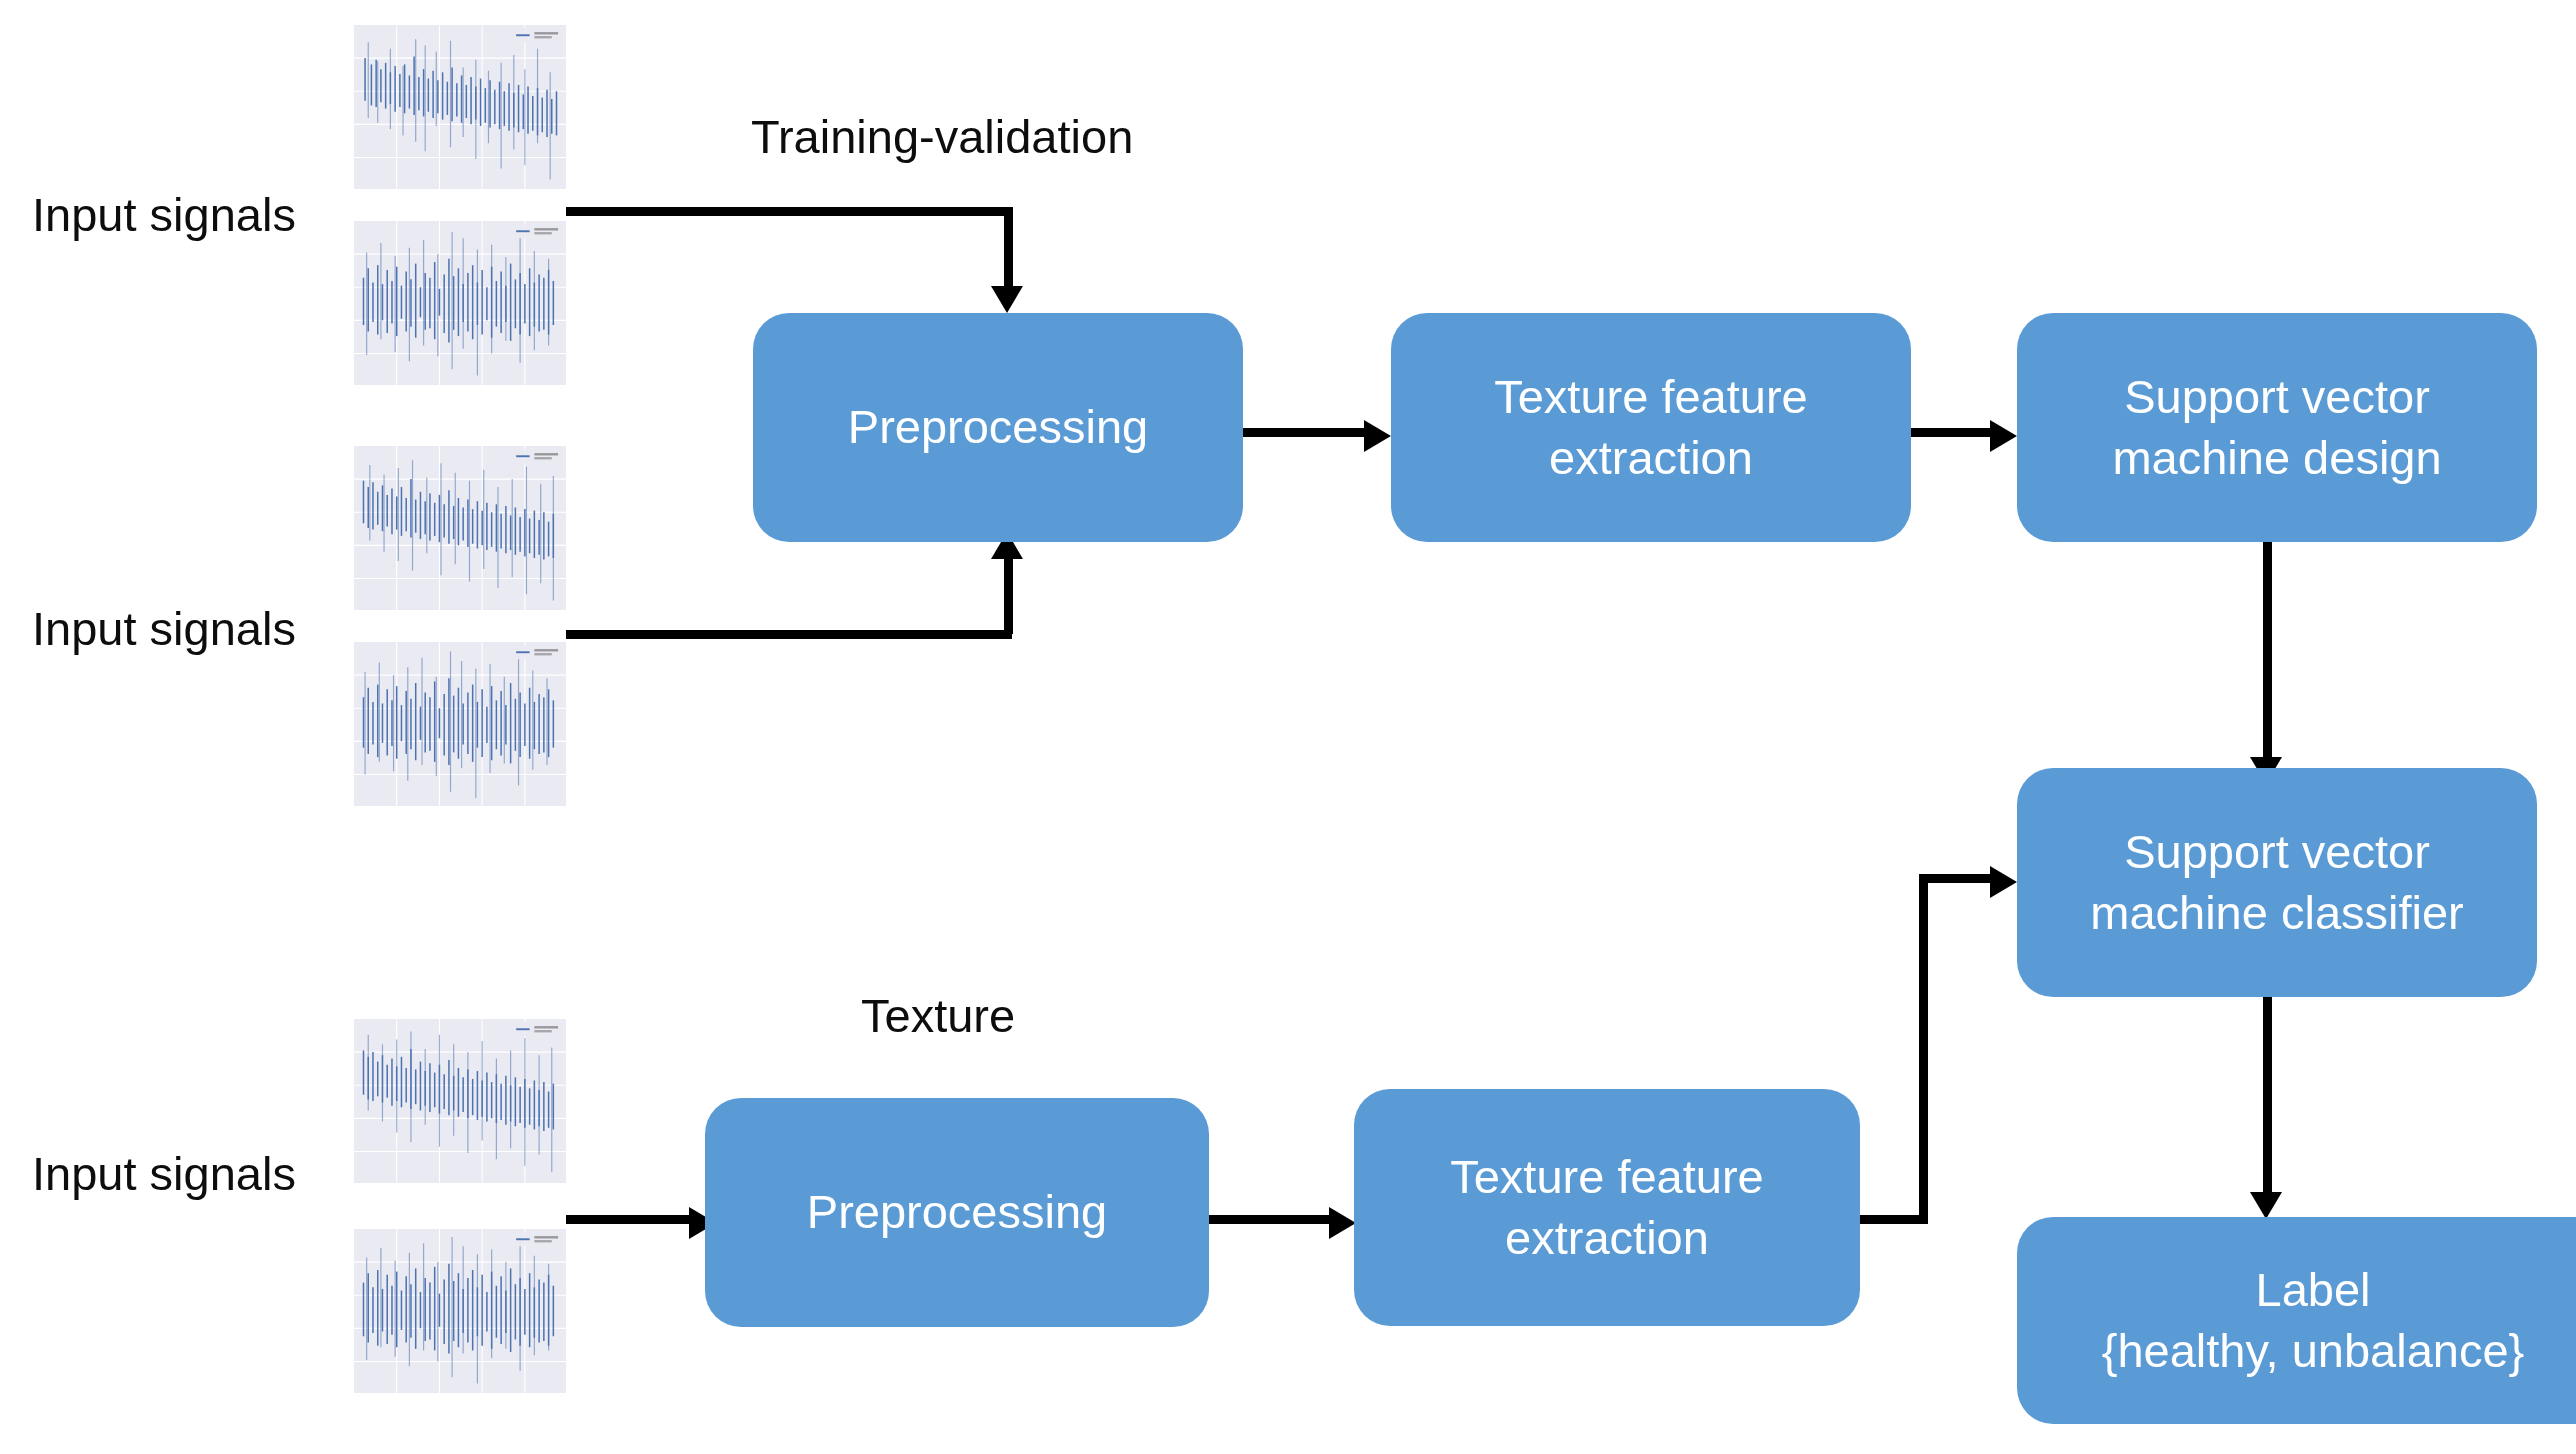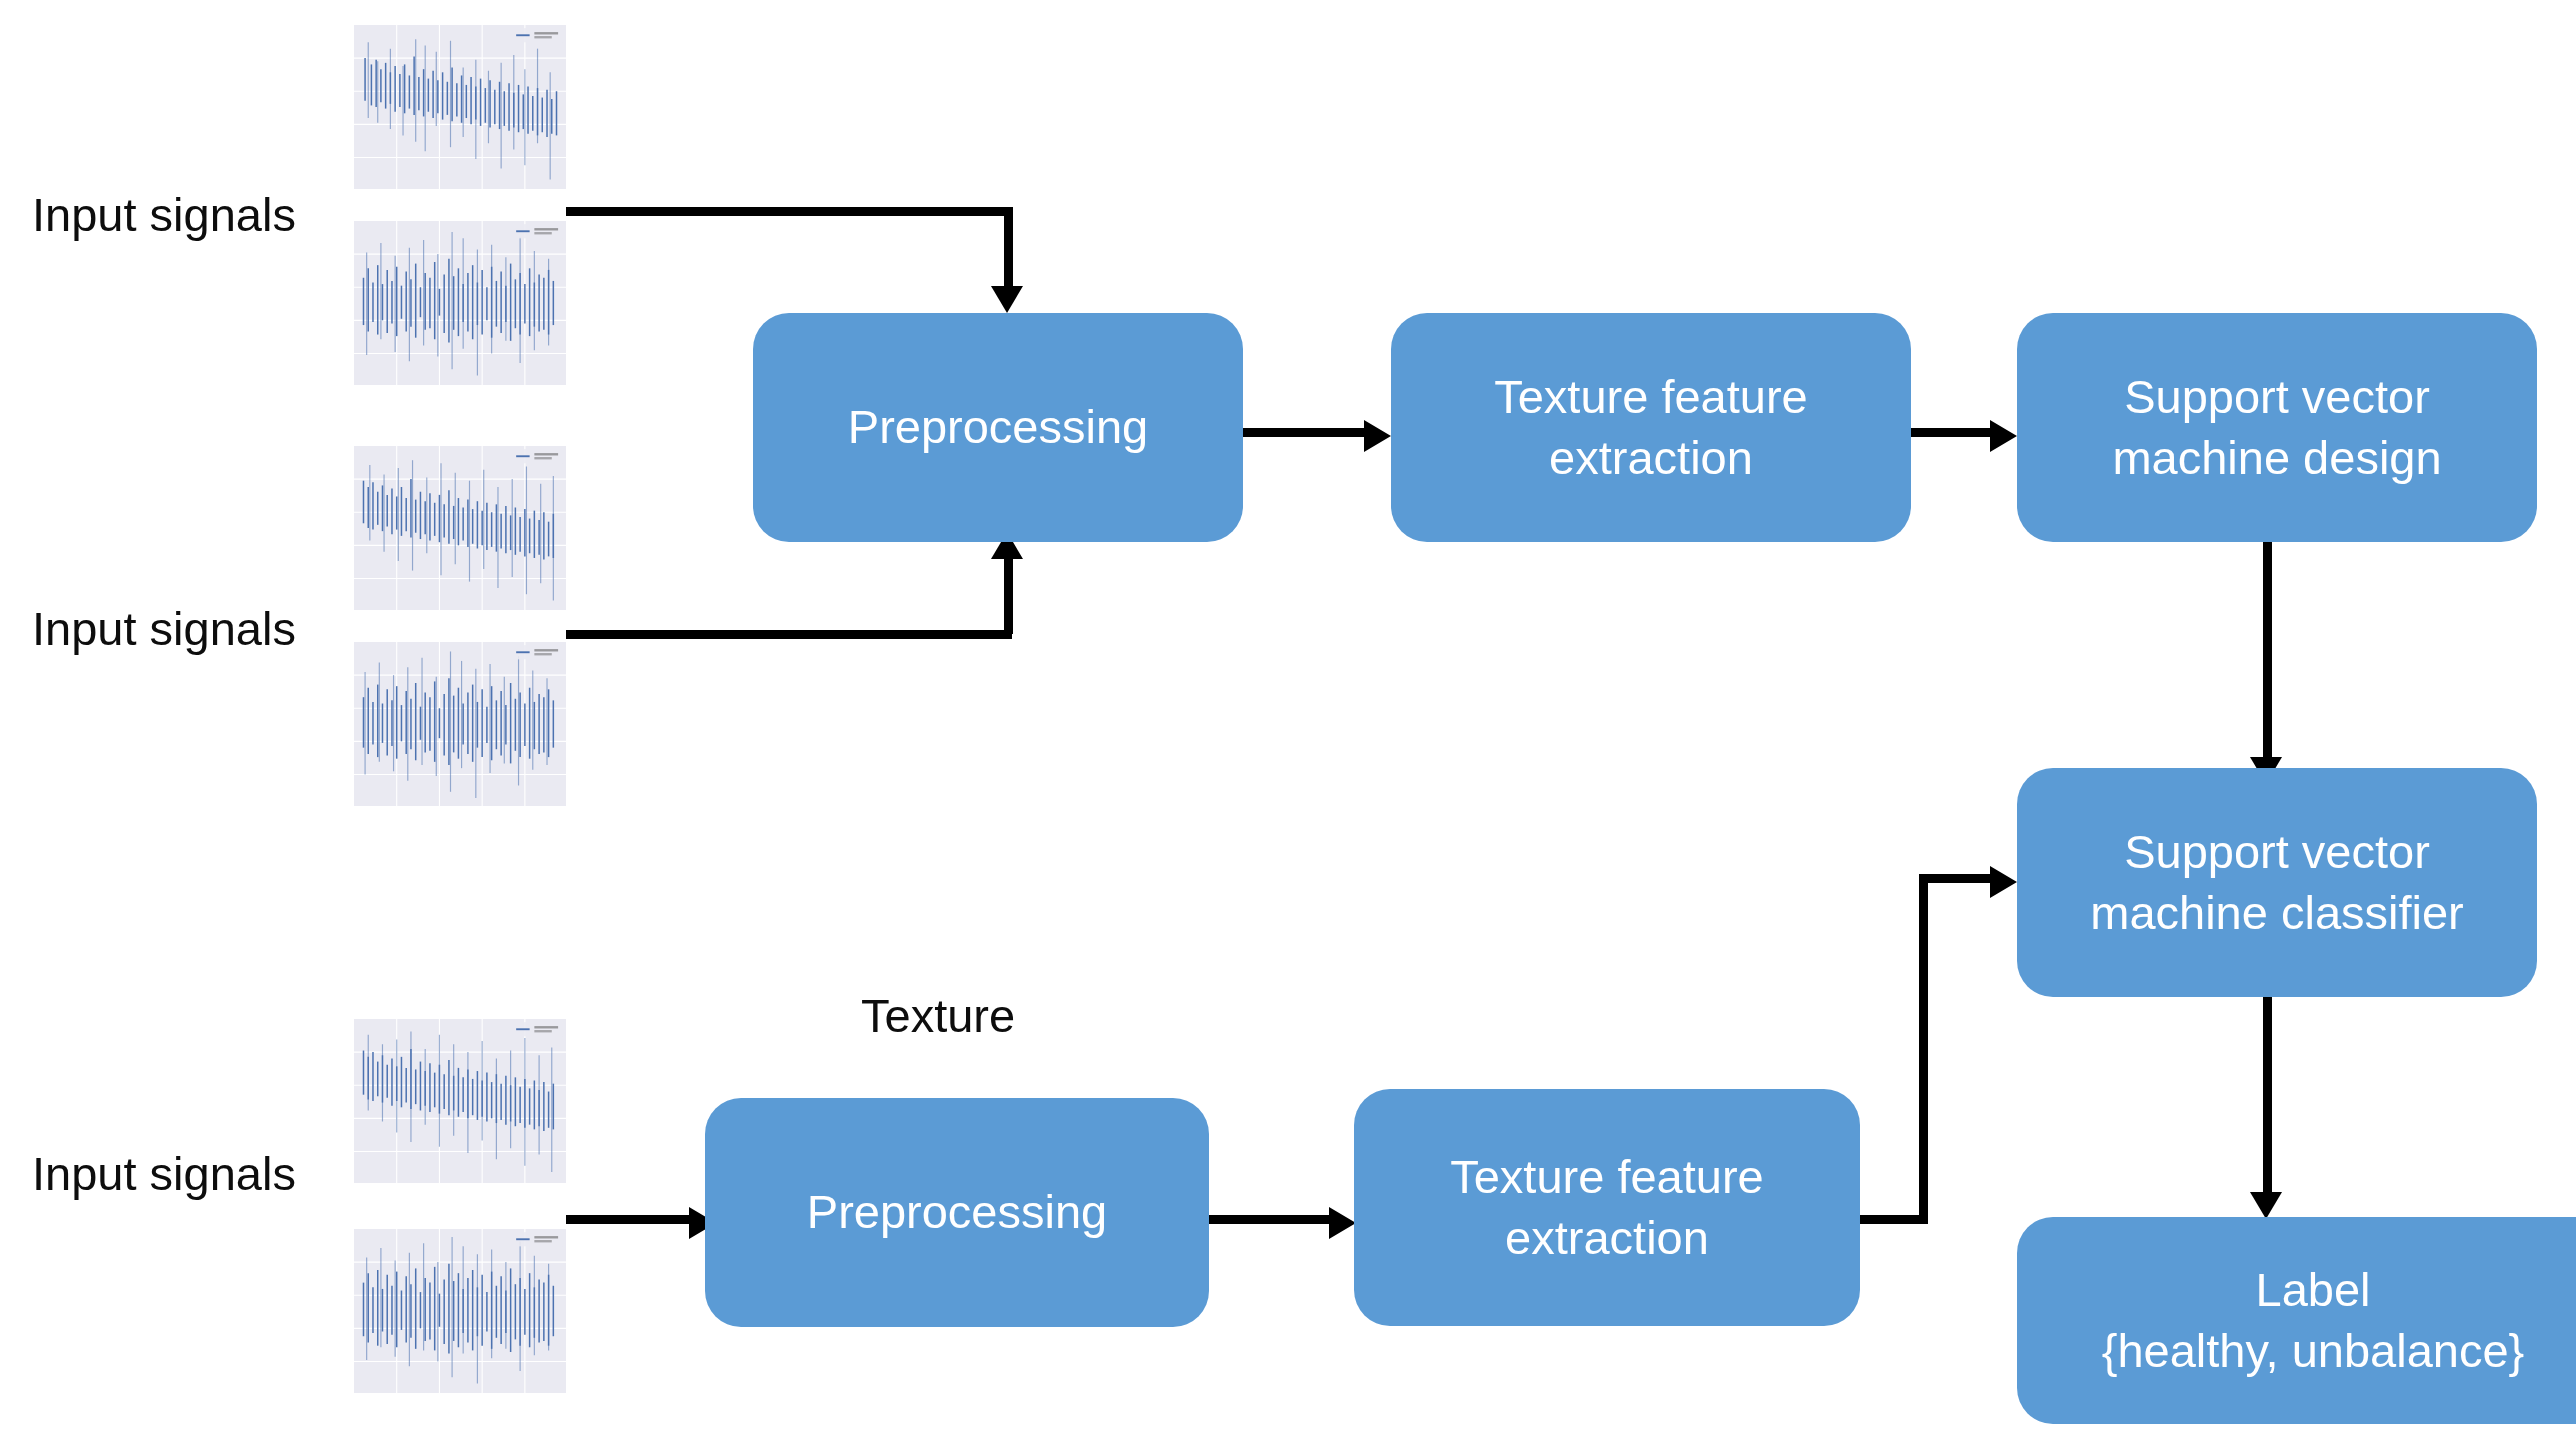--- a/index.html
+++ b/index.html
@@ -572,20 +572,21 @@
           <line x1="246" y1="58" x2="246" y2="148"></line>
         <line x1="252" y1="72" x2="252" y2="136"></line>
       </g>
       <rect x="200" y="4" width="64" height="18" fill="#eaeaf2" opacity="0.9"></rect>
       <line x1="205" y1="13" x2="222" y2="13" stroke="#4C72B0" stroke-width="2.4"></line>
       <rect x="228" y="9" width="30" height="3" fill="#555" opacity="0.55"></rect>
       <rect x="228" y="14" width="22" height="3" fill="#555" opacity="0.45"></rect>
     </svg>
   </div>
 
+  <div class="text-label" style="left:751px; top:109px;">Training-validation</div>
 
   <div class="text-label" style="left:861px; top:988px;">Texture</div>
 
   <div class="seg-h" style="left:566px; top:207px; width:446px;"></div>
   <div class="seg-v" style="left:1004px; top:207px; height:89px;"></div>
   <div class="arrow-down" style="left:991px; top:286px;"></div>
 
   <div class="seg-h" style="left:566px; top:630px; width:446px;"></div>
   <div class="seg-v" style="left:1004px; top:559px; height:75px;"></div>
   <div class="arrow-up" style="left:991px; top:532px;"></div>

